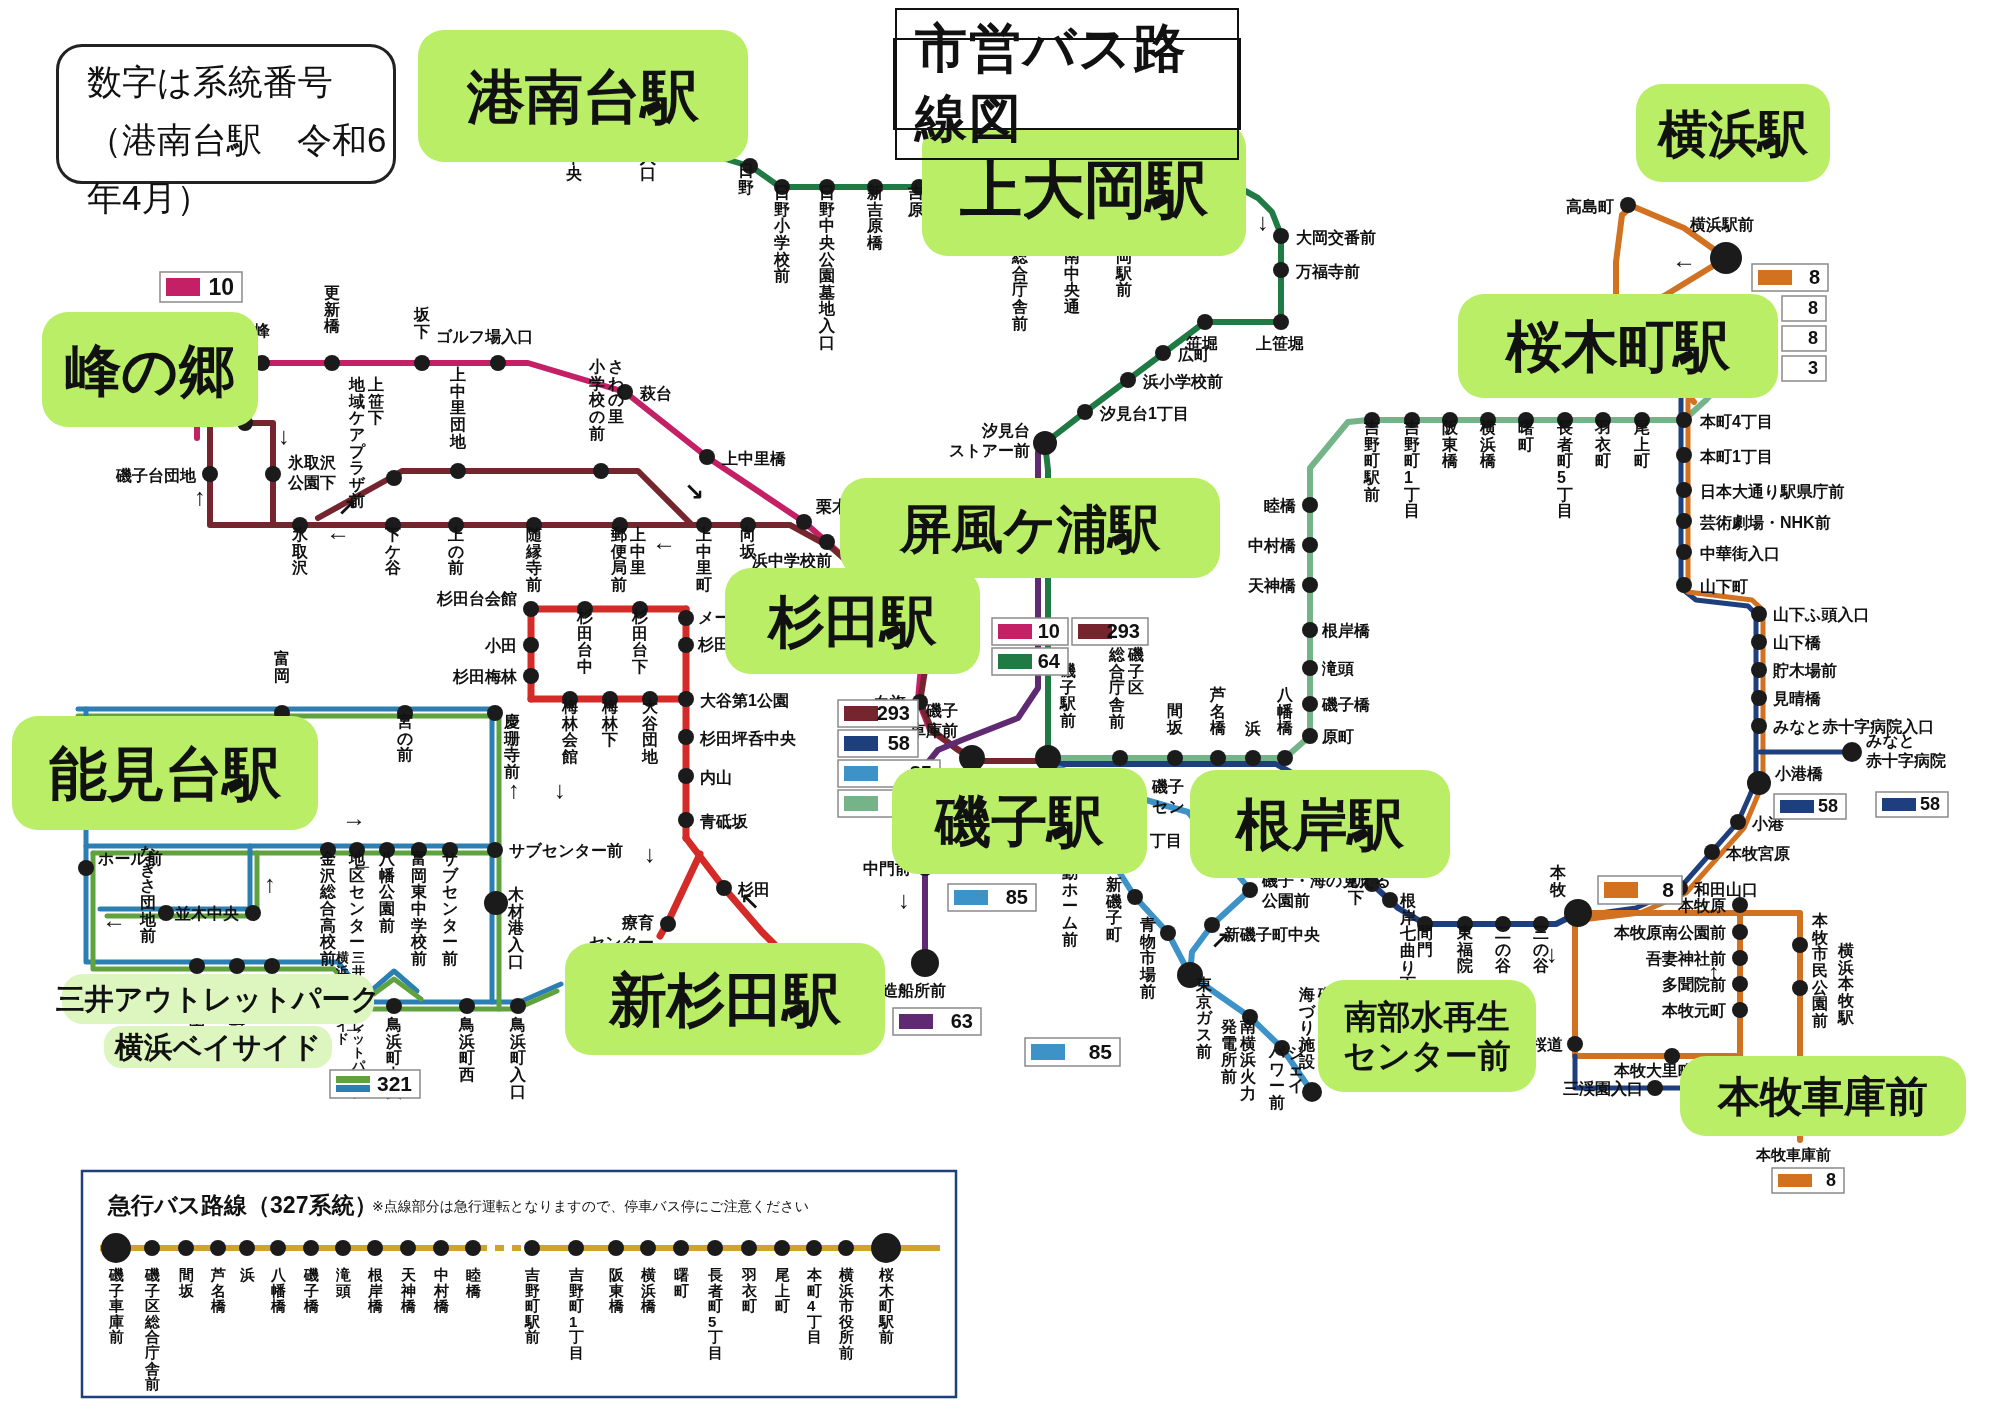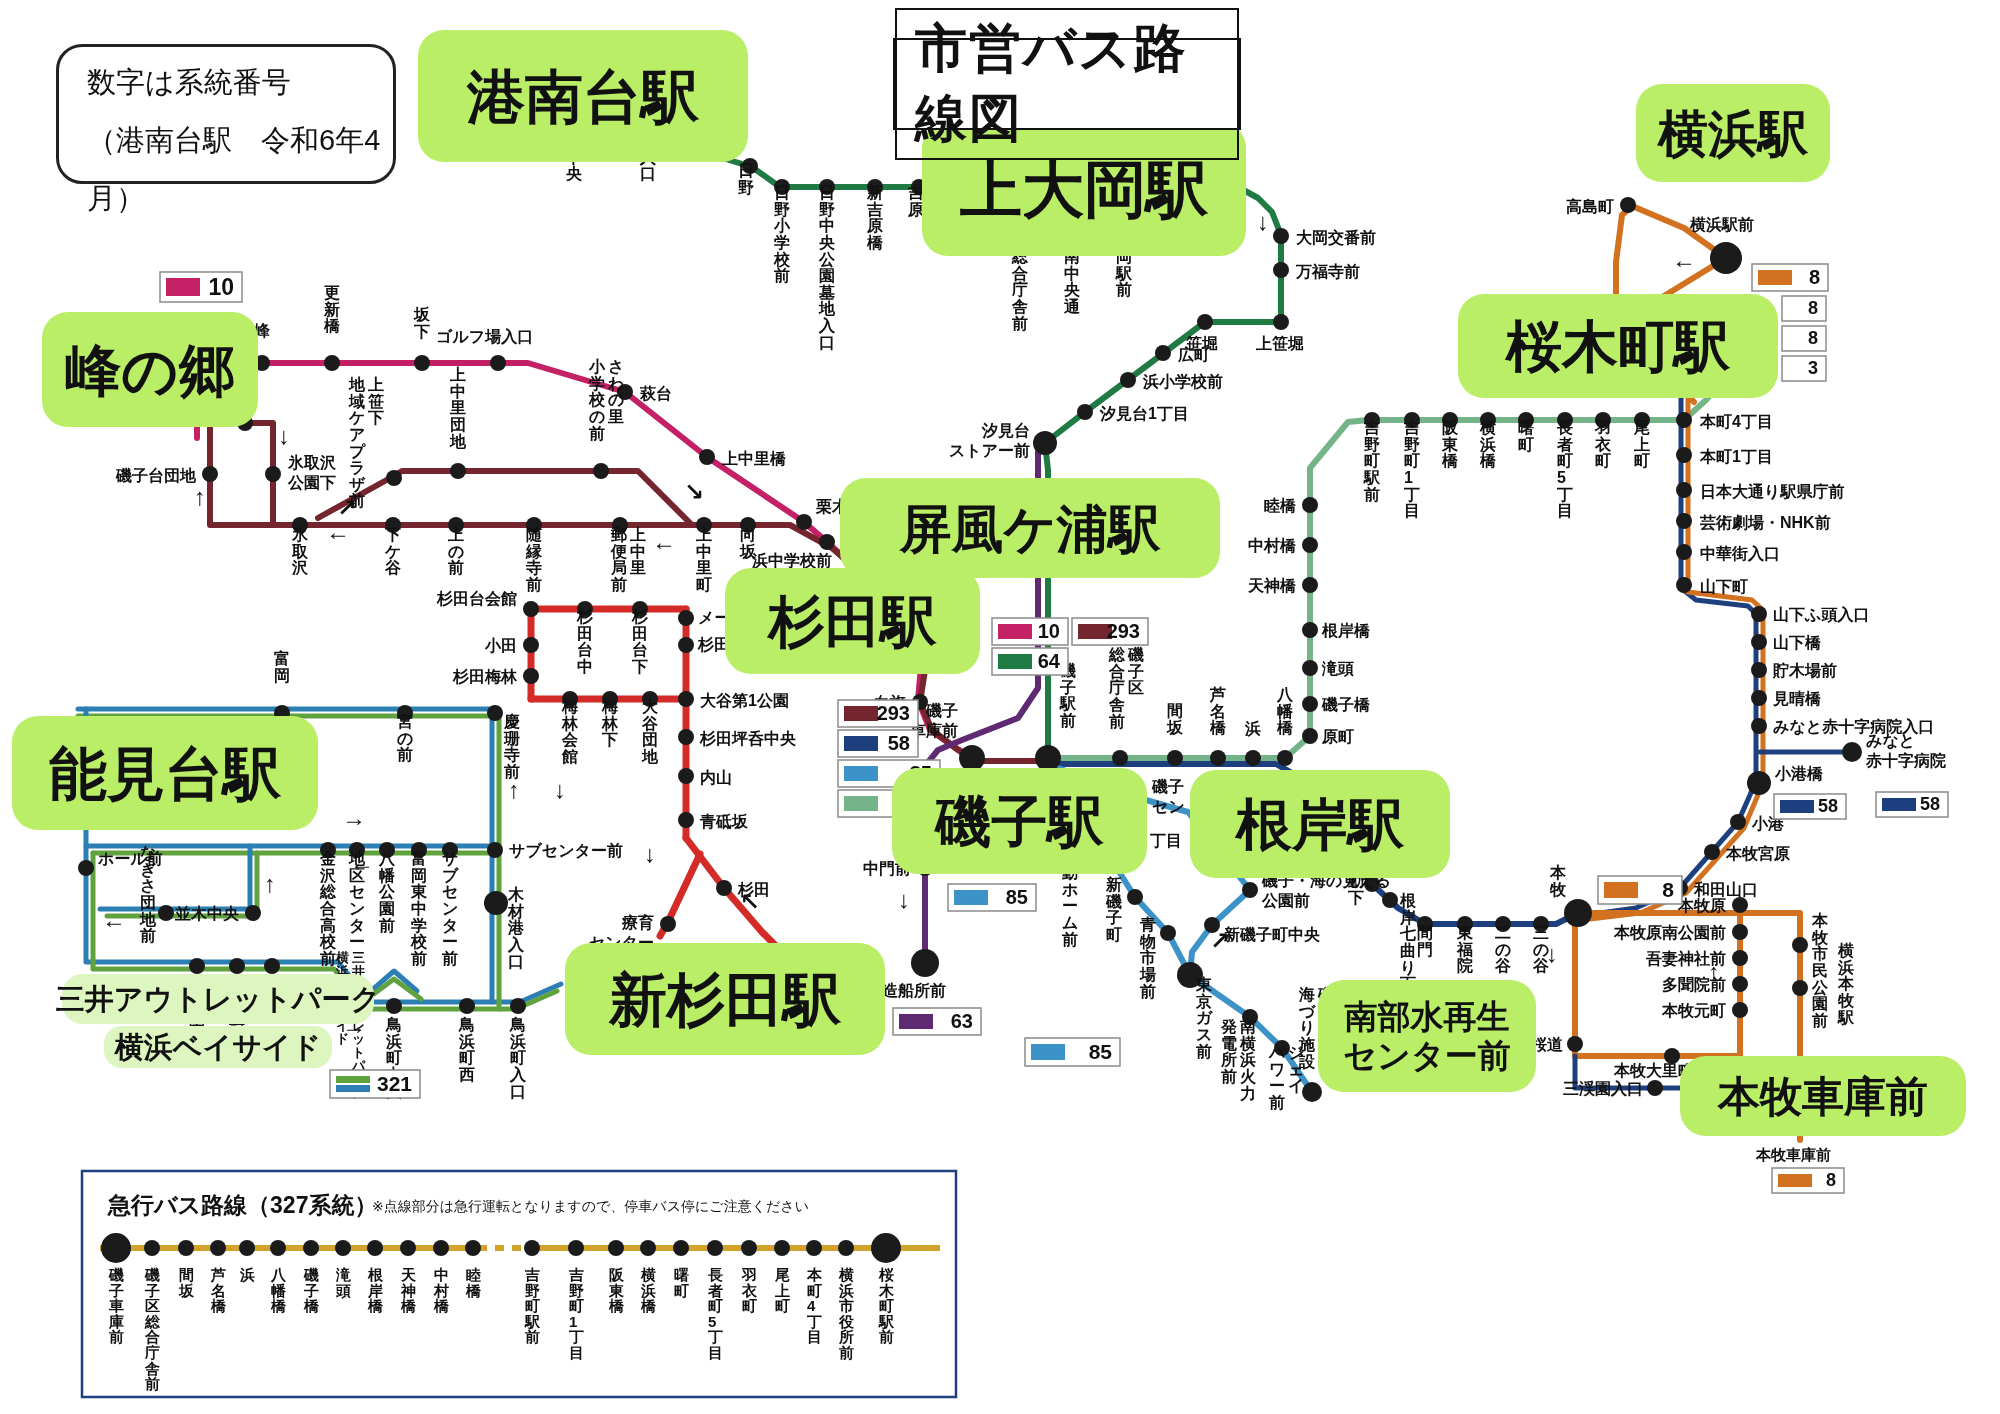--- a/index.html
+++ b/index.html
@@ -2,21 +2,21 @@
 <html><head>
 <meta charset="utf-8">
 <style>
   html,body{margin:0;padding:0;background:#fff;}
   #stage{position:relative;width:2000px;height:1414px;background:#fff;overflow:hidden;
          font-family:"Liberation Sans","DejaVu Sans",sans-serif;}
   #map{position:absolute;left:0;top:0;}
   .legend{position:absolute;left:56px;top:44px;width:340px;height:140px;
           border:3px solid #222;border-radius:26px;background:#fff;z-index:5;
           padding:6px 0 0 28px;box-sizing:border-box;}
-  .legend div{font-size:29px;color:#111;line-height:58px;}
+  .legend div{font-size:35px;color:#111;line-height:58px;}
   .title-box{position:absolute;left:893px;top:38px;width:344px;height:88px;z-index:5;
              border:2.5px solid #111;background:#fff;display:flex;align-items:center;justify-content:center;}
   .title-inner{border:2px solid #111;margin:0;padding:4px 18px;font-size:52px;font-weight:700;color:#111;
                letter-spacing:2px;}
   svg text{fill:#111;}
 </style>
 </head>
 <body>
 
 <div id="stage">

